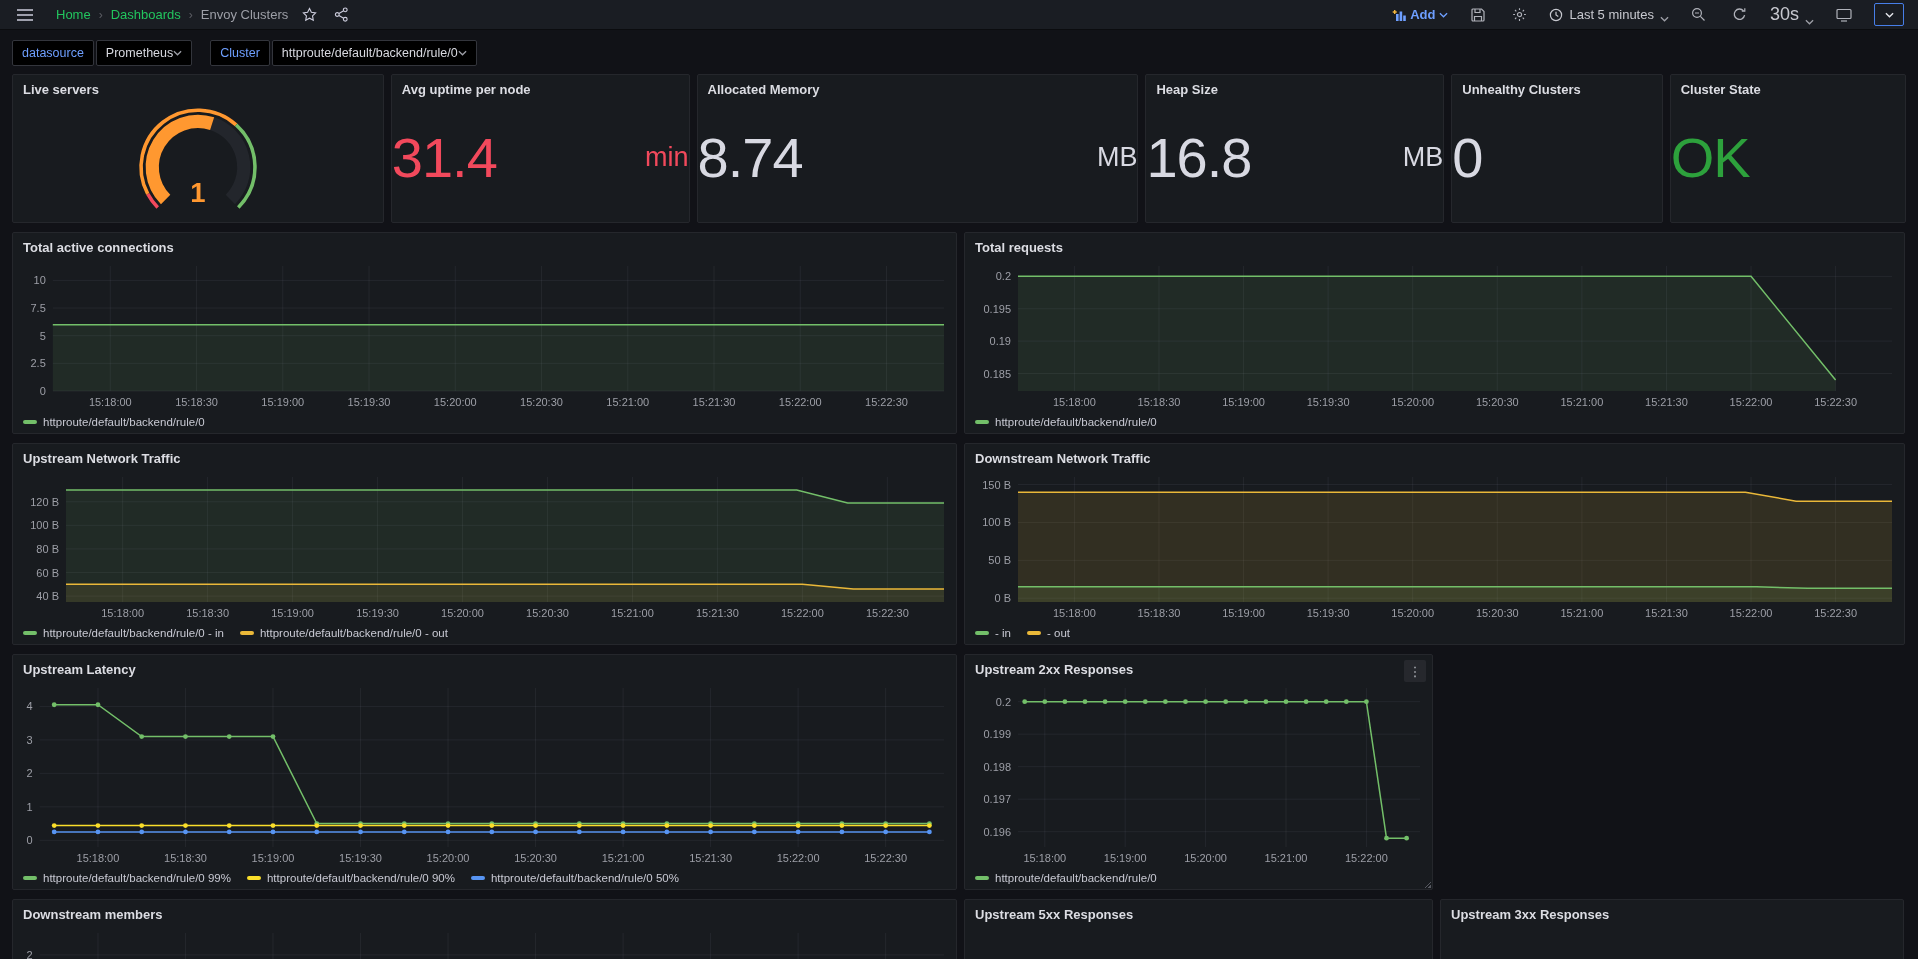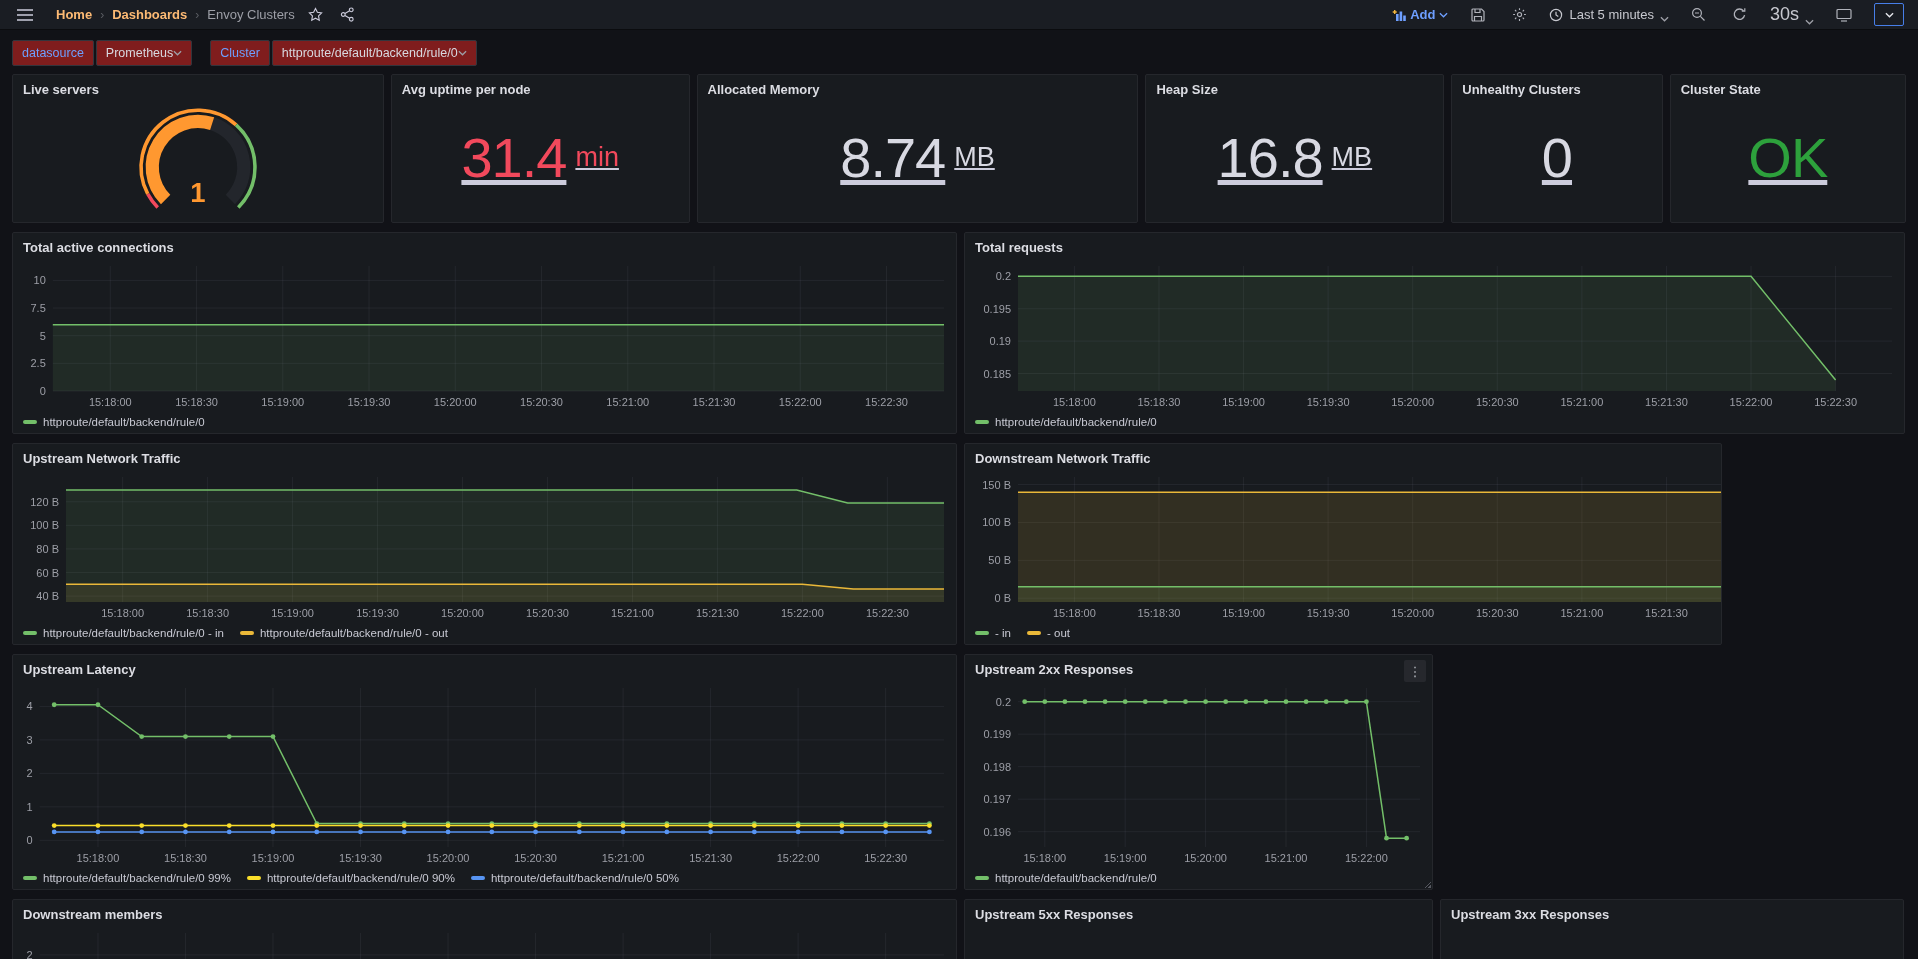--- a/index.html
+++ b/index.html
@@ -3,57 +3,57 @@
 <meta charset="utf-8">
 <style>
   * { margin:0; padding:0; box-sizing:border-box; }
   html,body { width:1918px; height:959px; overflow:hidden; background:#111217;
     font-family:"Liberation Sans", sans-serif; color:#ccccdc; }
 
   
   .topbar { height:30px; background:#1a1d23; border-bottom:1px solid #0b0c0f;
     display:flex; align-items:center; padding:0 14px; gap:10px; }
   .crumbs { display:flex; align-items:center; gap:8px; margin-left:10px; }
-  .crumb { font-size:13px; font-weight:700; color:#fdba74; cursor:pointer; }
+  .crumb { font-size:13px; font-weight:400; color:#22c55e; cursor:pointer; }
   .crumb.current { font-weight:400; color:#9d9fa7; }
   .crumb-sep { color:#5a5c63; font-size:12px; }
   .icon-btn { display:flex; align-items:center; justify-content:center; width:22px; height:22px;
     color:#aeb0b8; cursor:pointer; }
   .topbar-right { margin-left:auto; display:flex; align-items:center; gap:19px; }
   .add-btn { display:flex; align-items:center; gap:4px; color:#6e9fff; font-size:13px; font-weight:700; cursor:pointer; }
   .time-btn { display:flex; align-items:flex-end; gap:6px; color:#c7c8cf; font-size:13px; cursor:pointer; }
   .small-caret { width:9px; height:6px; }
   .refresh-lbl { font-size:18px; color:#c7c8cf; }
   .tv-caret-btn { width:30px; height:23px; border:1px solid #477ee8; border-radius:2px;
     display:flex; align-items:center; justify-content:center; cursor:pointer; }
   svg.ic { display:block; }
 
   
   .vars { display:flex; align-items:center; gap:18px; padding:10px 12px 8px; }
   .var-group { display:flex; gap:2px; }
   .var-label, .var-value { height:26px; display:flex; align-items:center; padding:0 9px;
-    background:#7f1d1d; border:1px solid #33353c; border-radius:2px; font-size:12.5px; }
+    background:#000000; border:1px solid #33353c; border-radius:2px; font-size:12.5px; }
   .var-label { color:#6e9fff; }
   .var-value { color:#d8d9e0; cursor:pointer; }
   .var-value .caret { color:#9d9fa7; }
 
   
   .grid { padding:0 12px; }
   .row { display:flex; gap:7px; margin-bottom:9px; }
   .panel { background:#181b1f; border:1px solid #25272c; border-radius:2px;
     position:relative; display:flex; flex-direction:column; overflow:hidden; }
   .r1 { height:149px; } .r2 { height:202px; } .r3 { height:202px; } .r4 { height:236px; } .r5 { height:202px; }
   .panel-title { font-size:13px; font-weight:700; color:#dcdde3; padding:7px 10px 3px; cursor:pointer; white-space:nowrap; }
   .plot { flex:1; margin:0 6px; position:relative; }
   .legend { height:22px; display:flex; align-items:center; gap:16px; padding:0 10px 4px; overflow:hidden; }
   .legend-item { display:flex; align-items:center; gap:6px; font-size:11.5px; color:#c8c9d3; cursor:pointer; white-space:nowrap; }
   .legend-dash { width:14px; height:4px; border-radius:2px; }
 
   
-  .stat-body { flex:1; display:flex; align-items:center; justify-content:center; padding-bottom:8px;text-decoration:underline; }
+  .stat-body { flex:1; display:flex; align-items:center; justify-content:space-between; padding-bottom:8px; }
   .stat-num { font-size:56px; font-weight:500; letter-spacing:-1px; }
   .stat-unit { font-size:27px; font-weight:500; margin-left:9px; }
   .c-white { color:#d8d9e2; } .c-red { color:#f2495c; } .c-green { color:#2da13c; }
   .gauge-wrap { flex:1; display:flex; align-items:flex-start; justify-content:center; overflow:hidden; }
   .no-data { flex:1; display:flex; align-items:center; justify-content:center;
     color:#8e9097; font-size:17px; }
 
   .kebab { position:absolute; top:5px; right:6px; width:22px; height:22px; border-radius:2px;
     background:rgba(204,204,220,0.08); color:#b7b9c0; display:flex; align-items:center;
     justify-content:center; font-size:13px; cursor:pointer; }
@@ -358,21 +358,21 @@
           <span class="legend-item">
             <span class="legend-dash" style="background: rgb(115, 191, 105);"></span>
             <span>httproute/default/backend/rule/0 - in</span>
           </span>
           <span class="legend-item">
             <span class="legend-dash" style="background: rgb(234, 184, 57);"></span>
             <span>httproute/default/backend/rule/0 - out</span>
           </span>
         </div>
     </div>
-    <div class="panel r3" style="width:758px">
+    <div class="panel r3" style="width:941px">
       <div class="panel-title">Downstream Network Traffic</div>
       <div class="plot"><svg width="927" height="153">
             <line x1="103.38709677419354" x2="103.38709677419354" y1="8" y2="133" stroke="rgba(204,204,220,0.07)"></line>
             <text x="103.38709677419354" y="148" text-anchor="middle" fill="#9d9fa7" font-size="11">15:18:00</text>
             <line x1="187.96774193548387" x2="187.96774193548387" y1="8" y2="133" stroke="rgba(204,204,220,0.07)"></line>
             <text x="187.96774193548387" y="148" text-anchor="middle" fill="#9d9fa7" font-size="11">15:18:30</text>
             <line x1="272.54838709677415" x2="272.54838709677415" y1="8" y2="133" stroke="rgba(204,204,220,0.07)"></line>
             <text x="272.54838709677415" y="148" text-anchor="middle" fill="#9d9fa7" font-size="11">15:19:00</text>
             <line x1="357.1290322580645" x2="357.1290322580645" y1="8" y2="133" stroke="rgba(204,204,220,0.07)"></line>
             <text x="357.1290322580645" y="148" text-anchor="middle" fill="#9d9fa7" font-size="11">15:19:30</text>

